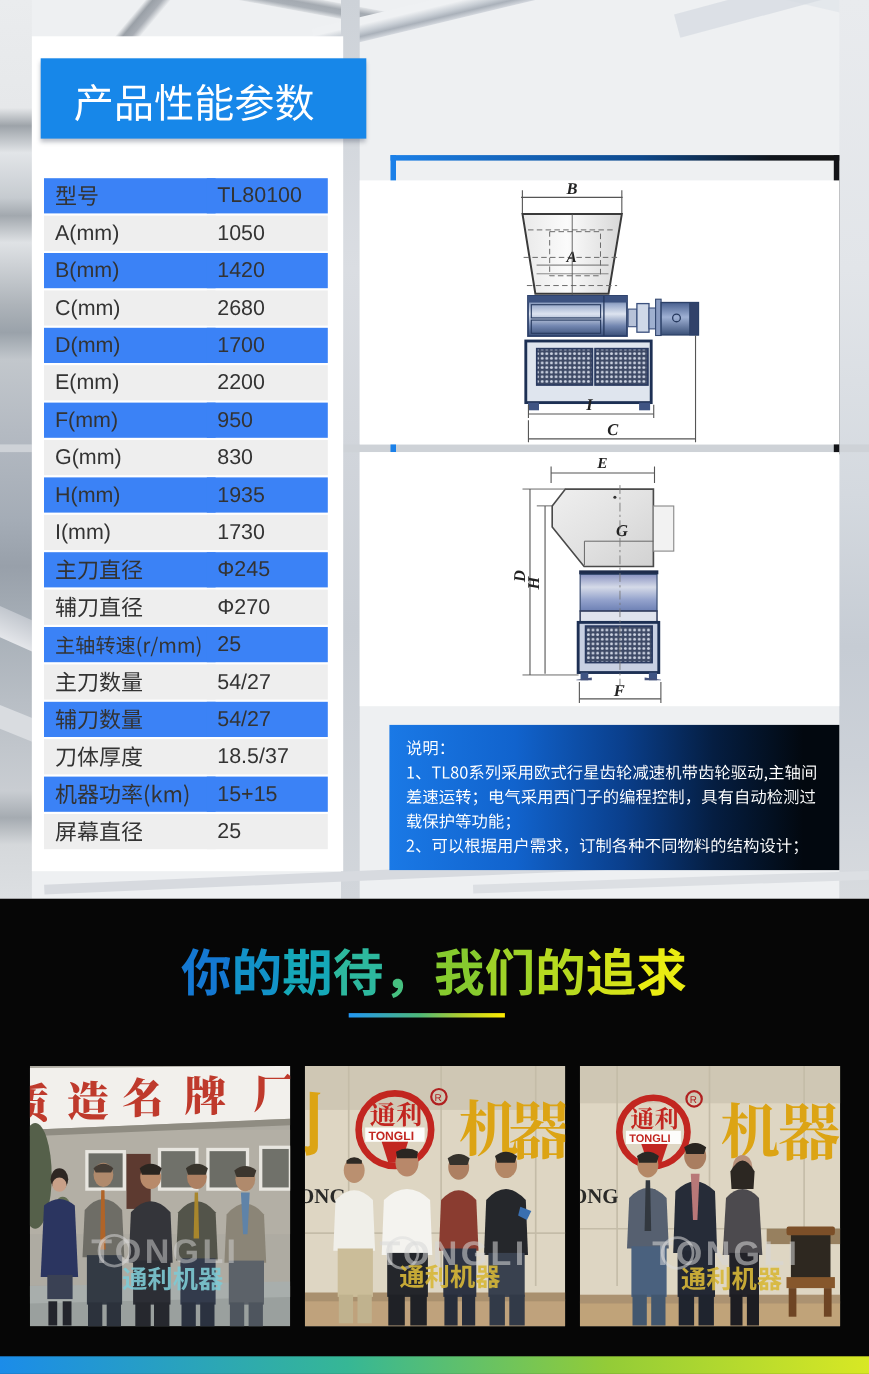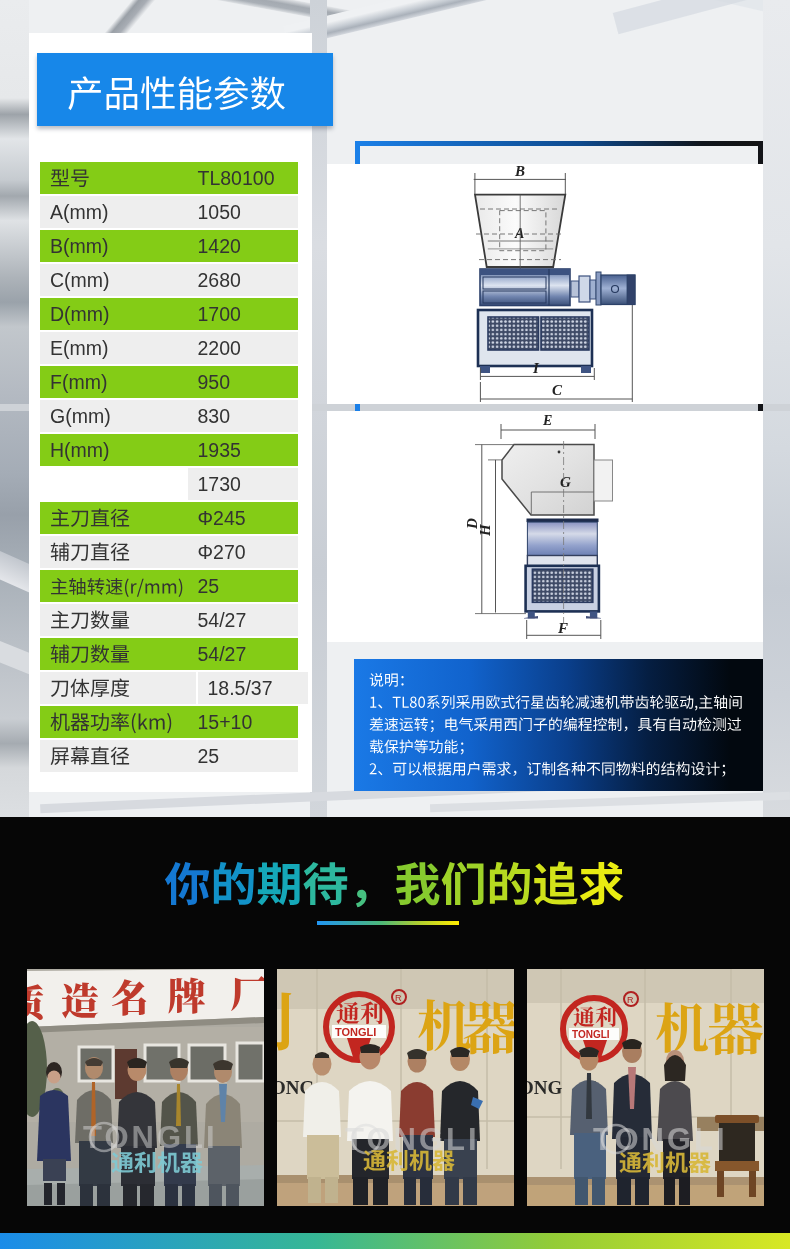--- a/index.html
+++ b/index.html
@@ -4,21 +4,21 @@
 <style>
 * { margin:0; padding:0; box-sizing:border-box; }
 body { font-family:"Liberation Sans", sans-serif; }
 #page { position:relative; width:790px; height:1249px; overflow:hidden; background:#ffffff; }
 #top { position:absolute; left:0; top:0; width:790px; height:817px; background:#eef0f2; overflow:hidden; }
 .beam { position:absolute; }
 #bottom { position:absolute; left:0; top:817px; width:790px; height:432px; background:#060606; overflow:hidden; }
 .cell { position:absolute; height:32px; line-height:32.5px; color:#333; white-space:nowrap; font-size:19.5px; }
 .lab { left:40px; width:156px; padding-left:10px; }
 .val { left:187.5px; width:110.5px; padding-left:10px; }
-.dark { background:#84cc16; }
+.dark { background:#3b82f6; }
 .lite { background:#eeeeee; }
 svg.ovl { position:absolute; left:0; top:0; }
 </style>
 </head>
 <body>
 <div id="page">
 
   <div id="top">
 
     <div class="beam" style="left:118px;top:-25px;width:18px;height:90px;background:linear-gradient(90deg,rgba(150,156,163,0),#9aa0a7 30%,#a8adb4 65%,rgba(190,195,202,0));transform:rotate(40deg);"></div>
@@ -68,42 +68,43 @@
 
     <div class="cell lab dark" style="top:366px;">F(mm)</div>
       <div class="cell val dark" style="top:366px;">950</div>
 
     <div class="cell lab lite" style="top:400px;">G(mm)</div>
       <div class="cell val lite" style="top:400px;">830</div>
 
     <div class="cell lab dark" style="top:434px;">H(mm)</div>
       <div class="cell val dark" style="top:434px;">1935</div>
 
+    <div class="cell lab lite" style="top:468px;">I(mm)</div>
       <div class="cell val lite" style="top:468px;">1730</div>
 
     <div class="cell lab dark" style="top:502px;"></div>
       <div class="cell val dark" style="top:502px;">Φ245</div>
 
     <div class="cell lab lite" style="top:536px;"></div>
       <div class="cell val lite" style="top:536px;">Φ270</div>
 
     <div class="cell lab dark" style="top:570px;"></div>
       <div class="cell val dark" style="top:570px;">25</div>
 
     <div class="cell lab lite" style="top:604px;"></div>
       <div class="cell val lite" style="top:604px;">54/27</div>
 
     <div class="cell lab dark" style="top:638px;"></div>
       <div class="cell val dark" style="top:638px;">54/27</div>
 
     <div class="cell lab lite" style="top:672px;"></div>
-      <div class="cell val lite" style="top:672px;margin-left:10px;">18.5/37</div>
+      <div class="cell val lite" style="top:672px;">18.5/37</div>
 
     <div class="cell lab dark" style="top:706px;"></div>
-      <div class="cell val dark" style="top:706px;">15+10</div>
+      <div class="cell val dark" style="top:706px;">15+15</div>
 
     <div class="cell lab lite" style="top:740px;"></div>
       <div class="cell val lite" style="top:740px;">25</div>
 
     <div style="position:absolute;left:355px;top:141px;width:408px;height:4.5px;background:linear-gradient(90deg,#1b80e8,#0e4a8e 55%,#10151c 85%,#131313);"></div>
 
     <div style="position:absolute;left:355px;top:141px;width:4.5px;height:270px;background:#1b80e8;"></div>
 
     <div style="position:absolute;left:757.5px;top:141px;width:5.5px;height:272px;background:#131418;"></div>
 

